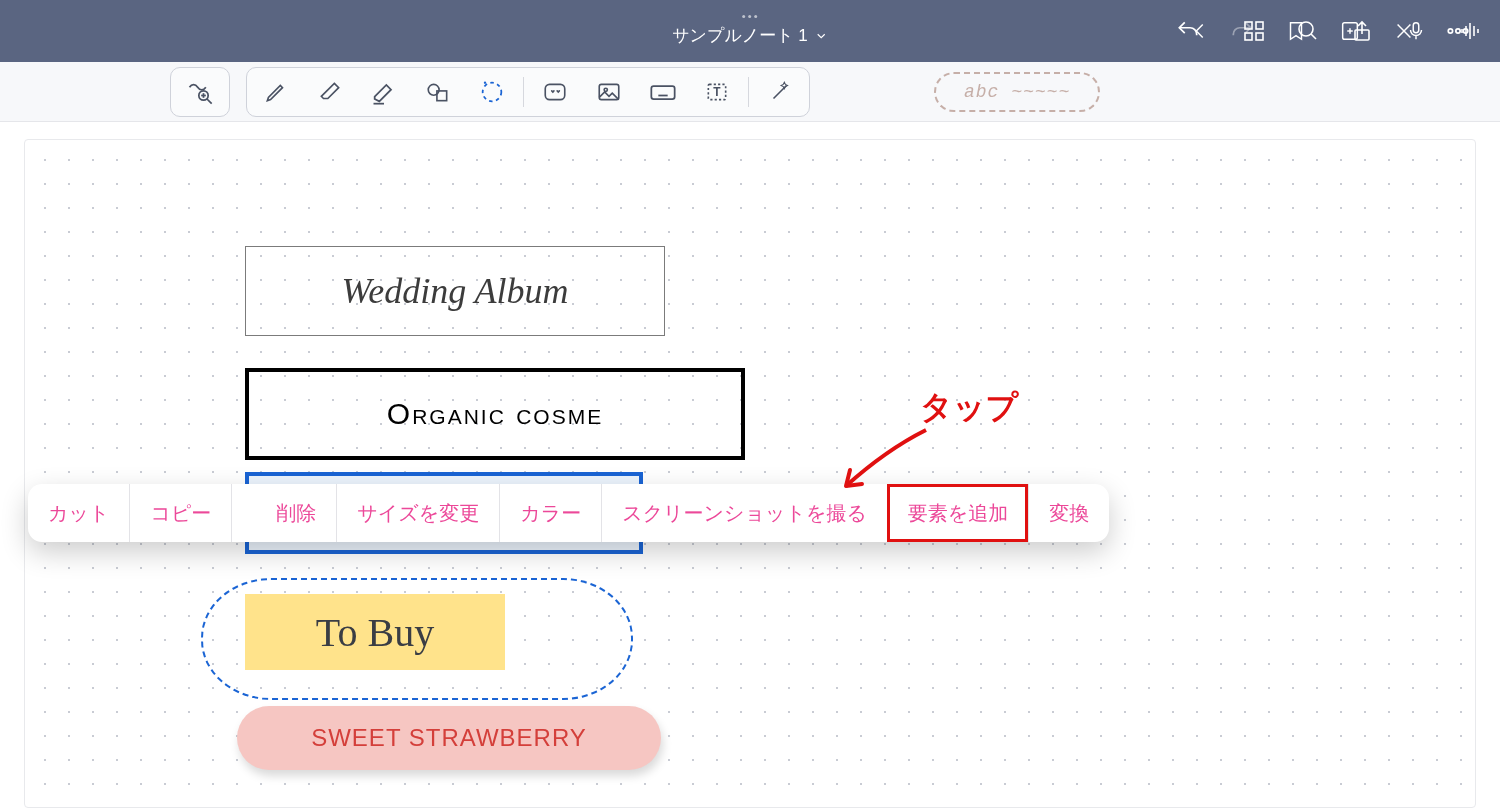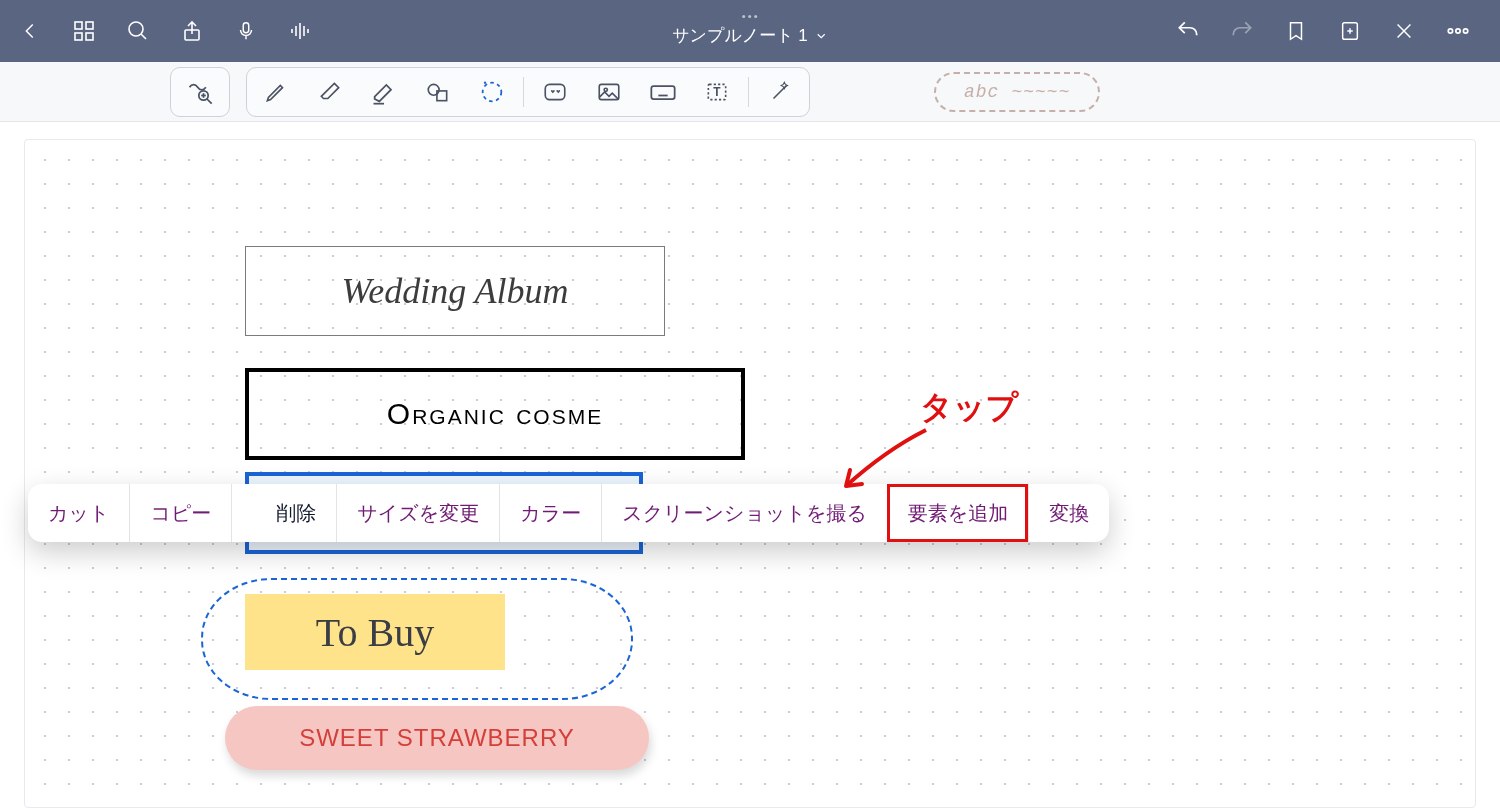--- a/index.html
+++ b/index.html
@@ -6,21 +6,21 @@
 body {
   width: 1500px; height: 808px;
   font-family: -apple-system, "Hiragino Sans", sans-serif;
   background: #fff; overflow: hidden; position: relative;
 }
 
 
 .topbar {
   height: 62px; background: #5a6581;
   display: flex; align-items: center; color: #fff;
-  padding: 0 16px; position: relative;
+  padding: 0 16px; position: relative; justify-content: flex-end;
 }
 .topbar-left { display: flex; align-items: center; gap: 26px; }
 .topbar-right { display: flex; align-items: center; gap: 26px; position: absolute; right: 28px; }
 .topbar-center {
   position: absolute; left: 50%; transform: translateX(-50%);
   text-align: center;
 }
 .tb-icon { width: 28px; height: 28px; display: flex; align-items: center; justify-content: center; cursor: pointer; }
 .tb-icon svg { stroke: #fff; stroke-width: 1.6; fill: none; }
 .doc-title { font-size: 17px; color: #fff; display: flex; align-items: center; gap: 6px; }
@@ -53,33 +53,33 @@
 }
 .note-box { position: absolute; display: flex; align-items: center; justify-content: center; }
 .box1 { left: 220px; top: 106px; width: 420px; height: 90px; border: 1.5px solid #7b7b7b; font-family: cursive; font-style: italic; font-size: 36px; color: #3c3c3c; }
 .box2 { left: 220px; top: 228px; width: 500px; height: 92px; border: 4px solid #000; font-variant: small-caps; font-size: 30px; letter-spacing: 2px; font-weight: 500; }
 .box3 { left: 220px; top: 332px; width: 398px; height: 82px; border: 4px solid #1a64d4; background: #ecf4fd; color: #1a64d4; font-family: cursive; font-style: italic; font-size: 36px; }
 .lasso {
   position: absolute; left: 176px; top: 438px; width: 432px; height: 122px;
   border: 2.5px dashed #1a64d4; border-radius: 70px/60px;
 }
 .box4 { left: 220px; top: 454px; width: 260px; height: 76px; background: #ffe38b; font-family: "Comic Sans MS", cursive; font-size: 40px; color: #3a3d44; }
-.box5 { left: 200px; top: 566px; width: 424px; height: 64px; background: #f6c6c2; border-radius: 40px; color: #d43f3a; font-size: 24px; letter-spacing: 1px; box-shadow: 2px 6px 10px rgba(0,0,0,.15); }
+.box5 { left: 212px; top: 566px; width: 424px; height: 64px; background: #f6c6c2; border-radius: 40px; color: #d43f3a; font-size: 24px; letter-spacing: 1px; box-shadow: 2px 6px 10px rgba(0,0,0,.15); }
 
 
 .ctx-menu {
   position: absolute; left: 28px; top: 484px;
   display: flex; align-items: center;
   background: #fff; border-radius: 14px;
   box-shadow: 0 10px 28px rgba(0,0,0,.2);
   height: 58px; overflow: hidden; z-index: 30;
 }
-.ctx-item { padding: 0 20px; font-size: 20px; color: #701a75; cursor: pointer; white-space: nowrap; line-height: 58px; border-left: 1px solid #e3e3e7; }
+.ctx-item { padding: 0 20px; font-size: 20px; color: #ec4899; cursor: pointer; white-space: nowrap; line-height: 58px; border-left: 1px solid #e3e3e7; }
 .ctx-item:first-child { border-left: none; }
-.ctx-del { color: #0f172a; padding-left: 44px; }
+.ctx-del { color: #ec4899; padding-left: 44px; }
 .ctx-highlight { outline: 3px solid #e01010; outline-offset: -3px; text-align: center; }
 
 
 .annot { position: absolute; left: 920px; top: 386px; color: #e01010; font-weight: 700; font-size: 32px; font-family: "Hiragino Sans", sans-serif; z-index: 40; }
 .arrow { position: absolute; left: 826px; top: 420px; z-index: 40; }
 </style>
 </head>
 <body>
 
 <div class="topbar">

